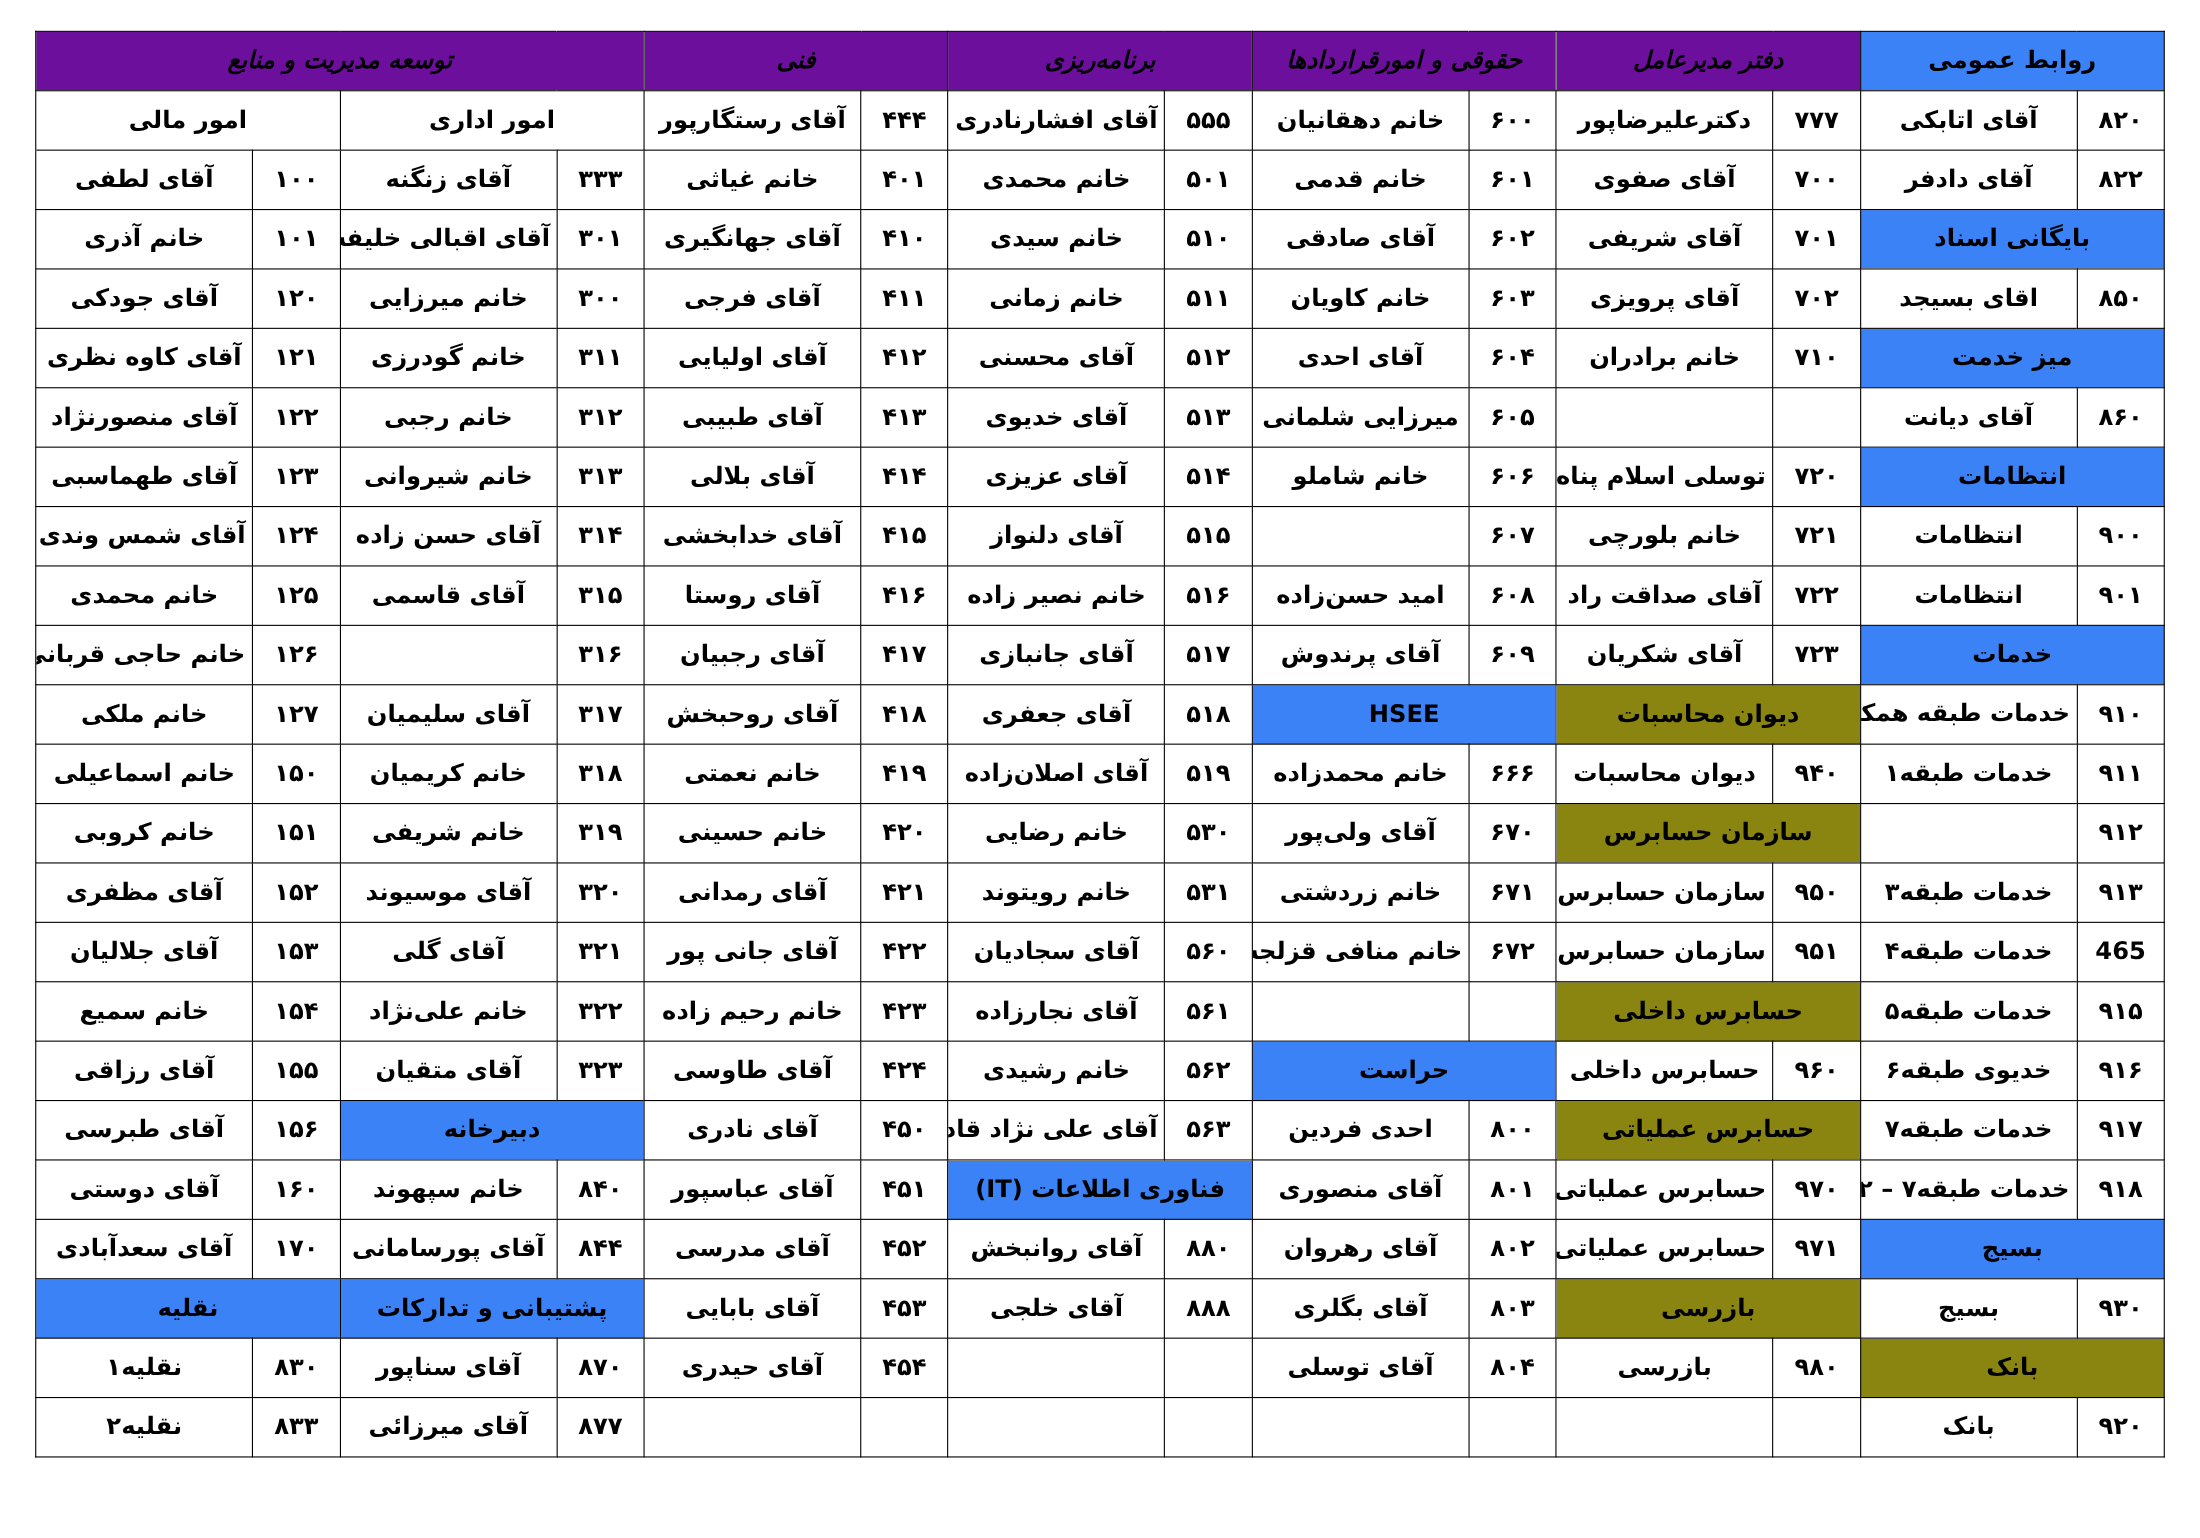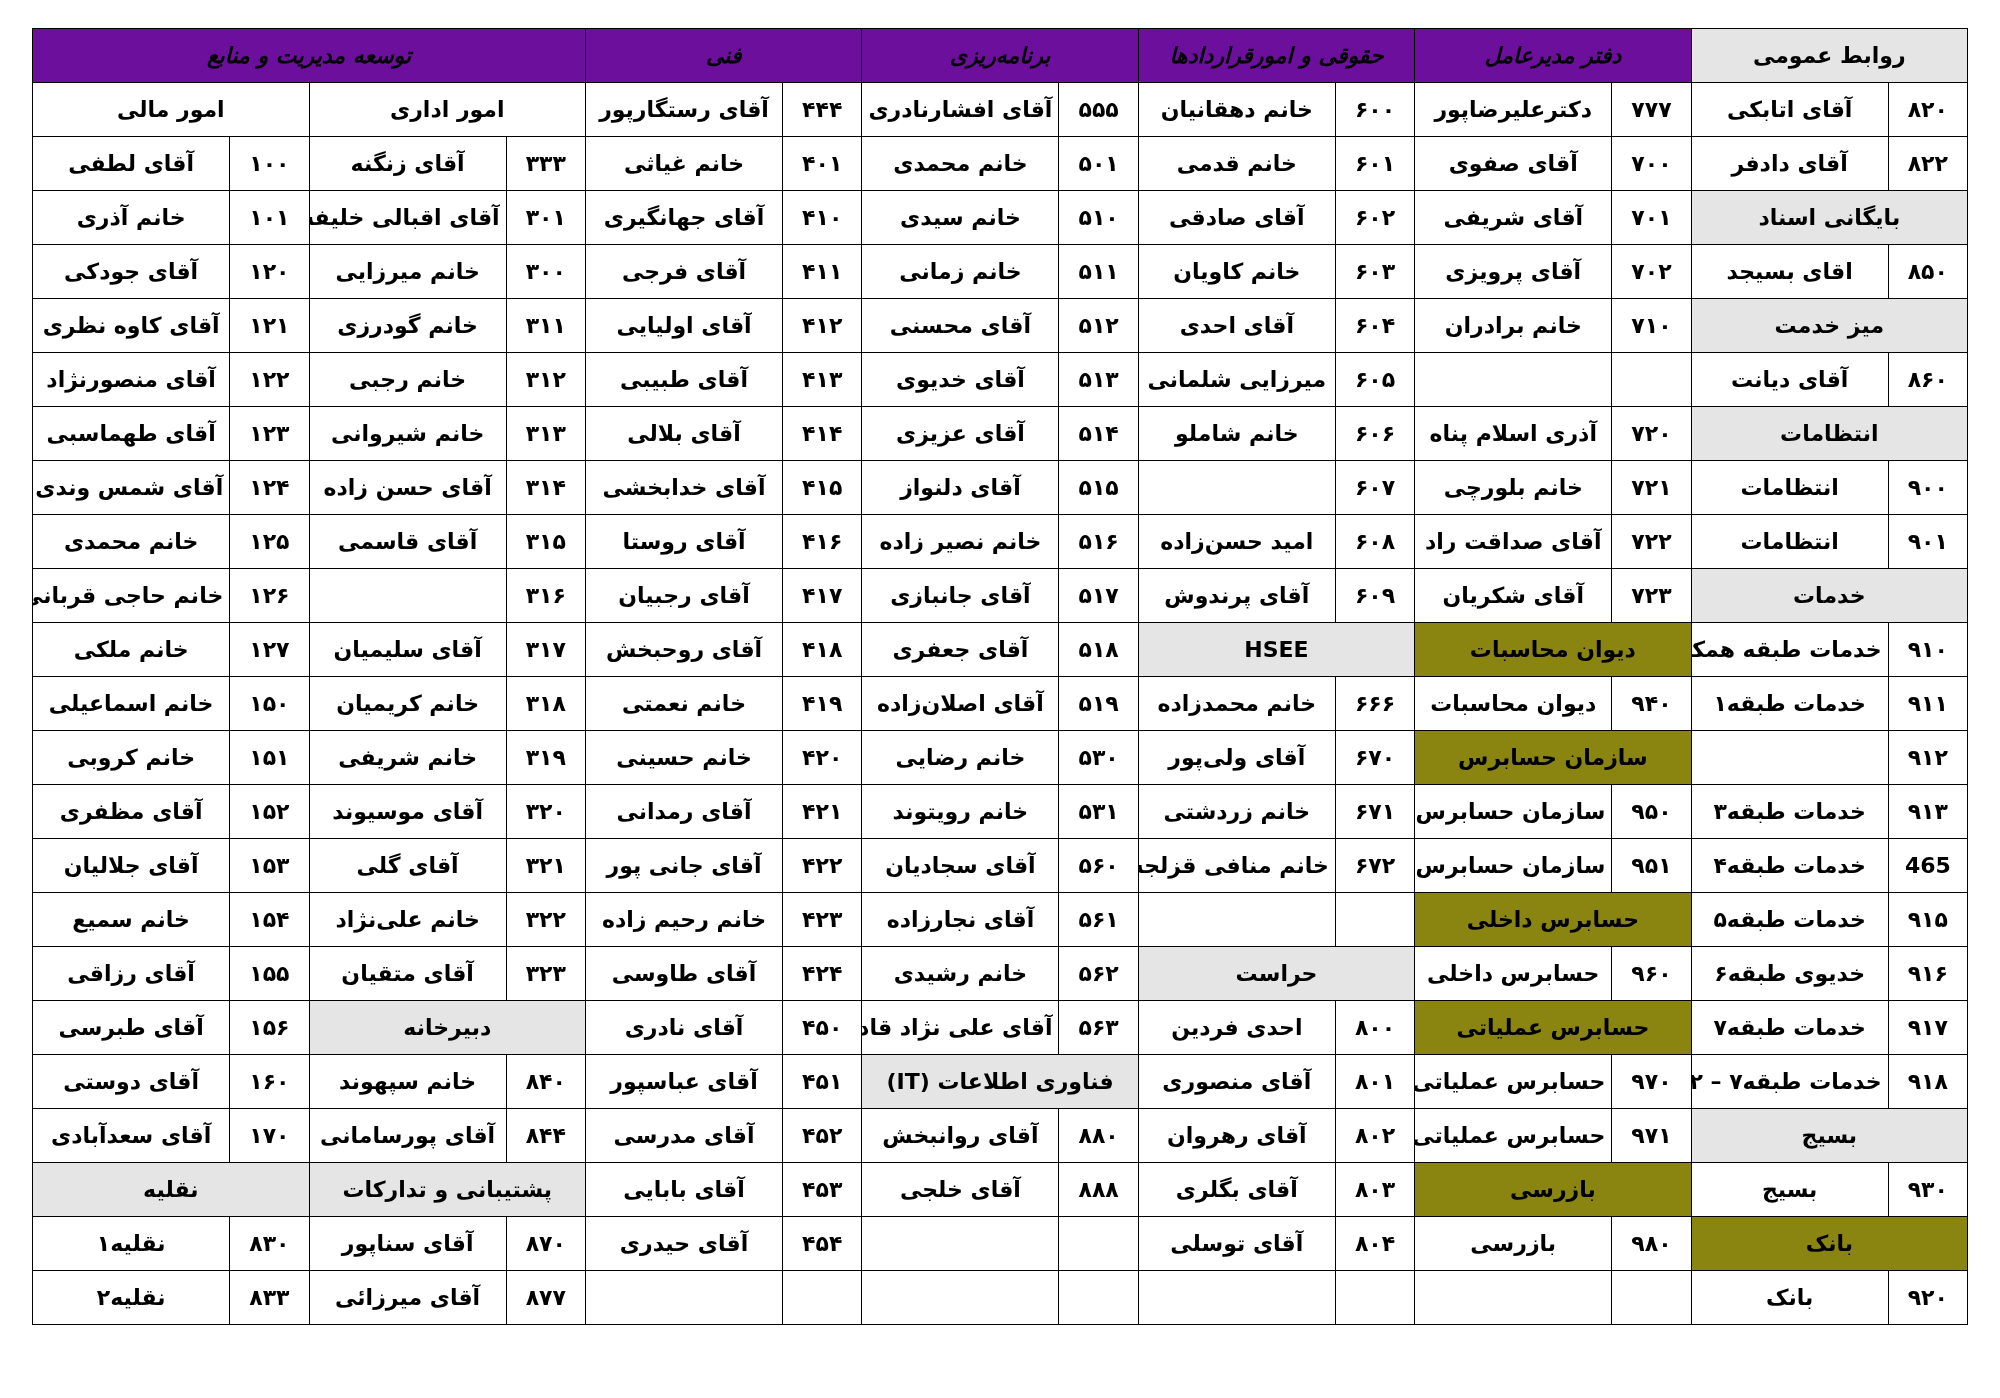--- a/index.html
+++ b/index.html
@@ -29,21 +29,21 @@
     vertical-align:middle;
     overflow:hidden;
     white-space:nowrap;
   }
   
   col.num{width:66px;}
   col.name{width:164px;}
 
   
   .hdr-purple{background:#6b0f9c;color:#ffffff;font-size:23px;letter-spacing:0px;font-style:italic;}
-  .hdr-teal{background:#e5e5e5;color:#ffffff;font-size:23px;}
+  .hdr-teal{background:#3b82f6;color:#ffffff;font-size:23px;}
   .hdr-olive{background:#8a8410;color:#ffffff;font-size:23px;}
 
   .red{color:#e8001b;}
   .magenta{color:#ec0a8e;}
   .blank{background:#ffffff;}
   .dashed-bottom{border-bottom:1px dashed #000 !important;}
 </style>
 </head>
 <body>
 
@@ -162,21 +162,21 @@
           <td>۴۱۳</td>
           <td>آقای طبیبی</td>
           <td>۳۱۲</td>
           <td>خانم رجبی</td>
           <td>۱۲۲</td>
           <td>آقای منصورنژاد</td>
         </tr>
         <tr>
           <td colspan="2" class="hdr-teal">انتظامات</td>
           <td>۷۲۰</td>
-          <td>آذری اسلام پناه</td>
+          <td>توسلی اسلام پناه</td>
           <td>۶۰۶</td>
           <td>خانم شاملو</td>
           <td>۵۱۴</td>
           <td>آقای عزیزی</td>
           <td>۴۱۴</td>
           <td>آقای بلالی</td>
           <td>۳۱۳</td>
           <td>خانم شیروانی</td>
           <td>۱۲۳</td>
           <td>آقای طهماسبی</td>

